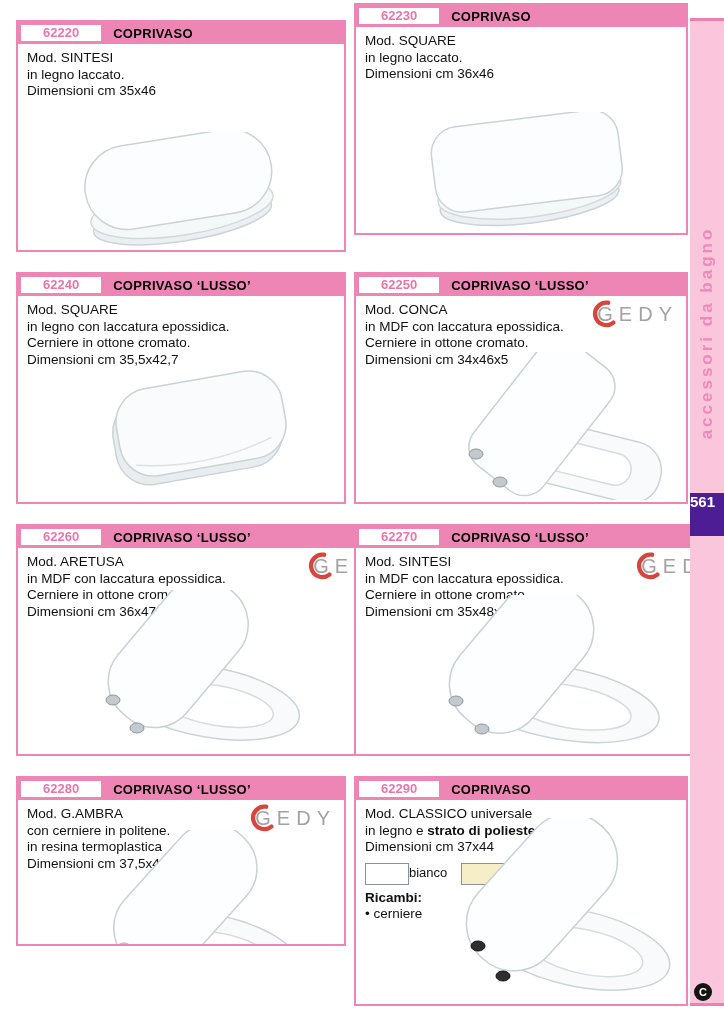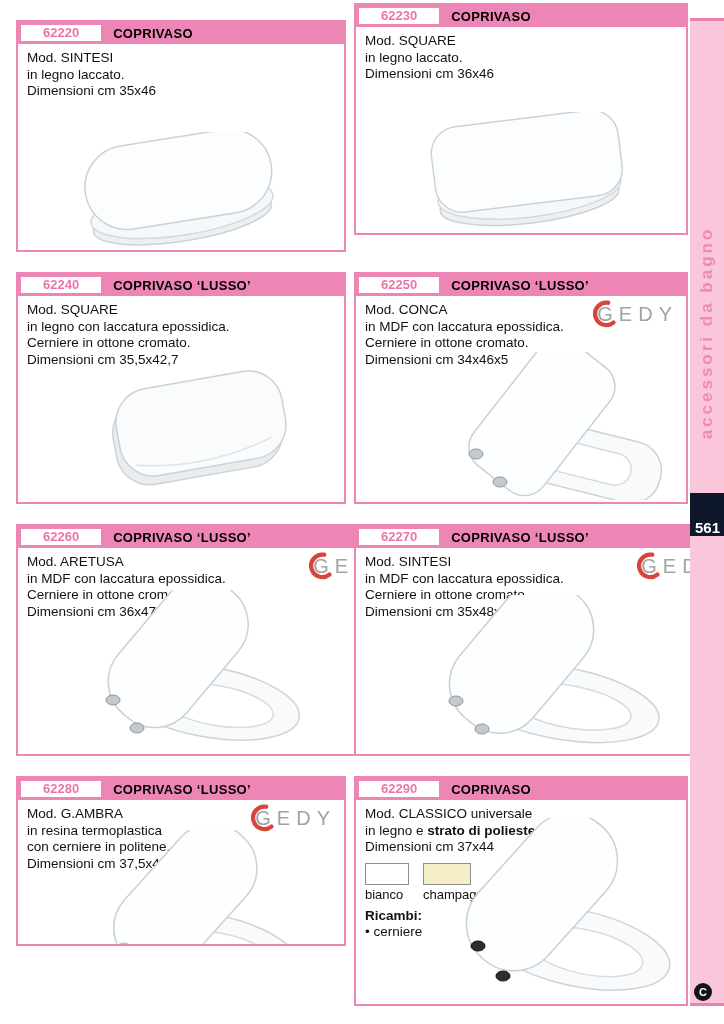--- a/index.html
+++ b/index.html
@@ -10,29 +10,29 @@
   .code{background:#ffffff;color:#ec74ab;font-weight:bold;font-size:13px;height:16px;line-height:16px;padding:0 22px;margin-left:3px;display:inline-block}
   .cat{color:#000000;font-weight:bold;font-size:13px;letter-spacing:.3px;margin-left:12px;white-space:nowrap}
   .body{position:relative;height:calc(100% - 22px);padding:6px 9px 0 9px}
   .model{font-size:13.5px;font-weight:normal;color:#111;line-height:16.5px}
   .line{font-size:13.5px;color:#111;line-height:16.5px}
   .photo{position:absolute}
   .gedy{position:absolute;top:2px;right:8px;height:32px;display:flex;align-items:center}
   .gedy svg{margin-right:-19px;position:relative;z-index:1}
   .gedy-text{color:#a2a2a2;font-size:20px;letter-spacing:6px;font-weight:400}
   .swatches{display:flex;margin:7px 0 2px 0}
-  .swatch-col{display:flex;flex-direction:column;align-items:flex-start;margin-right:14px}
+  .swatch-col{display:flex;flex-direction:row;align-items:flex-start;margin-right:14px}
   .swatch{width:44px;height:22px;border:1px solid #8a9094}
   .swatch-col.second .swatch{width:48px}
   .swatch-label{font-size:13px;color:#111;line-height:16px;margin-top:2px}
   .ricambi-title{font-size:13.5px;font-weight:bold;color:#111;line-height:17px;margin-top:4px}
   .sidebar{position:absolute;left:690px;top:18px;width:34px;height:988px;background:#f9c6db;border-top:3px solid #ee7fae;border-bottom:3px solid #ee7fae}
   .sidebar-label-anchor{position:absolute;left:0;right:0;top:312px;height:0;display:flex;justify-content:center;align-items:center}
   .sidebar-label{transform:rotate(-90deg);white-space:nowrap;color:#ef8ab8;font-weight:bold;font-size:17px;letter-spacing:3px}
-  .page-badge{position:absolute;left:0;top:472px;width:100%;height:43px;background:#0f172a;display:flex;align-items:flex-end;padding-left:5px;color:#fff;font-weight:bold;font-size:15px}
+  .page-badge{position:absolute;left:0;top:472px;width:100%;height:43px;background:#4c1d95;display:flex;align-items:flex-start;color:#fff;font-weight:bold;font-size:15px}
   .copyright{position:absolute;left:694px;top:983px;width:18px;height:18px;border-radius:50%;background:#141414;color:#fff;display:flex;align-items:center;justify-content:center;font-size:11px;font-weight:bold}
 </style>
 </head>
 <body>
 
 <section class="cell" style="left:16px;top:20px;width:330px;height:232px">
   <header class="hdr">
     <span class="code">62220</span>
     <span class="cat">COPRIVASO</span>
   </header>
@@ -179,22 +179,22 @@
   </div>
 </section>
 
 <section class="cell" style="left:16px;top:776px;width:330px;height:170px">
   <header class="hdr">
     <span class="code">62280</span>
     <span class="cat">COPRIVASO ‘LUSSO’</span>
   </header>
   <div class="body">
     <p class="model">Mod. G.AMBRA</p>
+    <p class="line">con cerniere in politene.</p>
     <p class="line">in resina termoplastica</p>
-    <p class="line">con cerniere in politene.</p>
     <p class="line">Dimensioni cm 37,5x46,5x3</p>
     <div class="gedy">
       <svg width="26" height="30" viewBox="0 0 30 34">
         <path d="M21 4 A 13 13 0 1 0 27 27" fill="none" stroke="#d6463c" stroke-width="5" stroke-linecap="round"></path>
       </svg>
       <span class="gedy-text">GEDY</span>
     </div>
     <svg class="photo" style="left:60px;top:30px" width="240" height="170" viewBox="0 0 240 170">
       <g transform="rotate(12 135 122)">
         <ellipse cx="135" cy="120" rx="88" ry="35" fill="#f8fafb" stroke="#ccd3d7" stroke-width="1.5"></ellipse>

